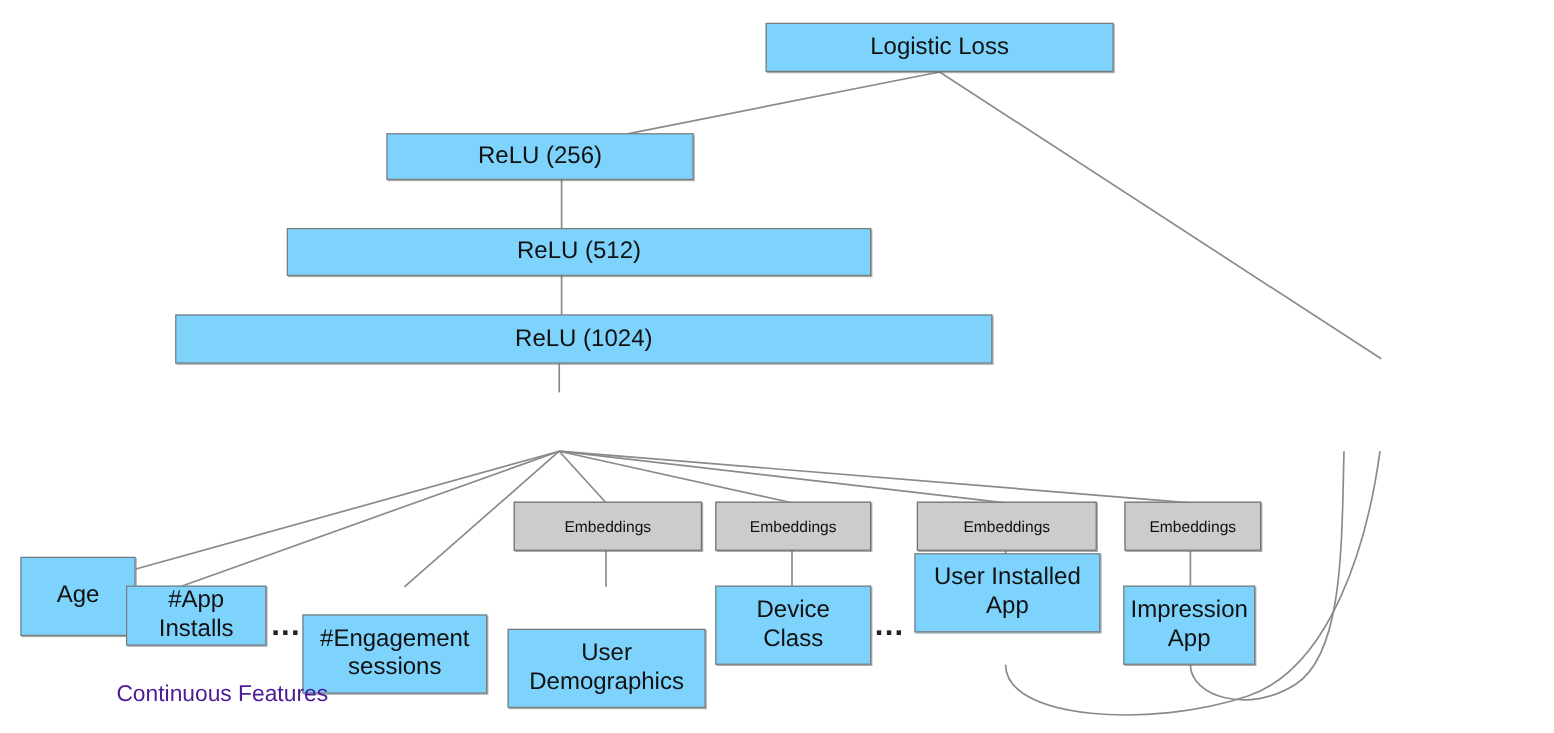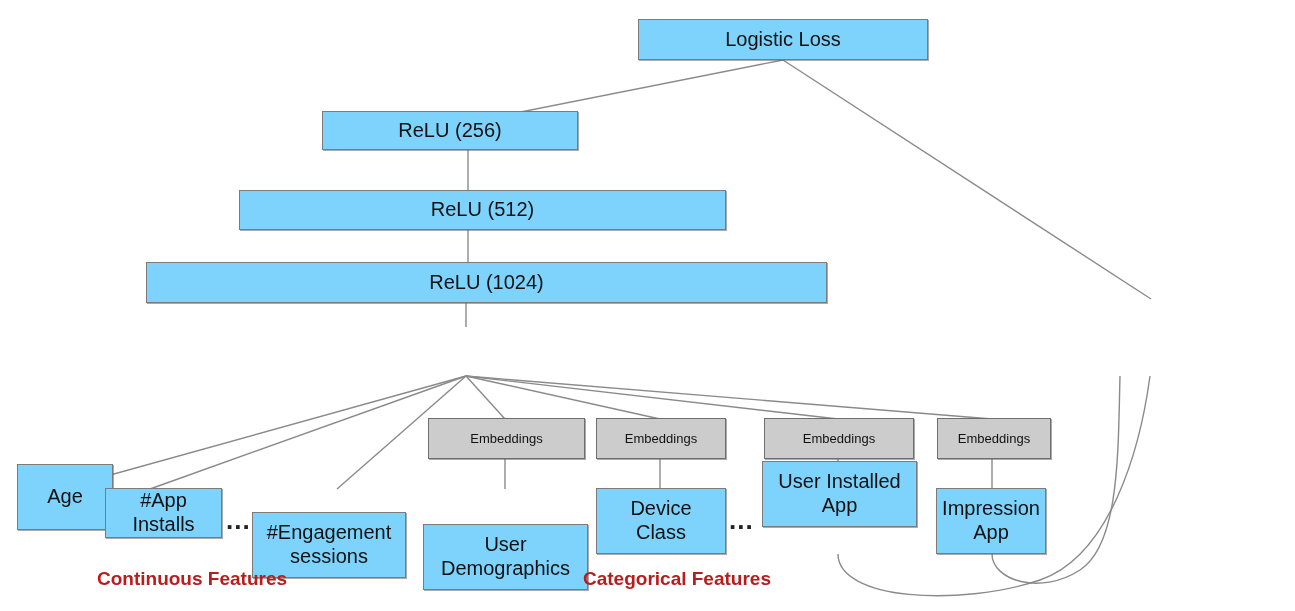--- a/index.html
+++ b/index.html
@@ -56,22 +56,22 @@
     font-size: 26px;
     font-weight: 700;
     letter-spacing: 1px;
     color: #222;
     z-index: 2;
     line-height: 1;
   }
   .grouplabel {
     position: absolute;
     font-size: 19px;
-    font-weight: bold;
-    color: #b91c1c;
+    font-weight: normal;
+    color: #4c1d95;
     white-space: nowrap;
     z-index: 2;
   }
 </style>
 </head>
 <body>
 
 <div id="canvas">
 
   <svg class="edges" viewBox="0 0 1295 611">
@@ -163,15 +163,14 @@
   </div>
   <div class="node" style="left:936px; top:488px; width:110px; height:66px;">
     <span class="txt">Impression
 App</span>
   </div>
 
   <div class="ellipsis" style="left:226px; top:507px;">...</div>
   <div class="ellipsis" style="left:729px; top:507px;">...</div>
 
   <div class="grouplabel" style="left:97px; top:568px;">Continuous Features</div>
-  <div class="grouplabel" style="left:583px; top:568px;">Categorical Features</div>
 
 </div>
 
 </body></html>

